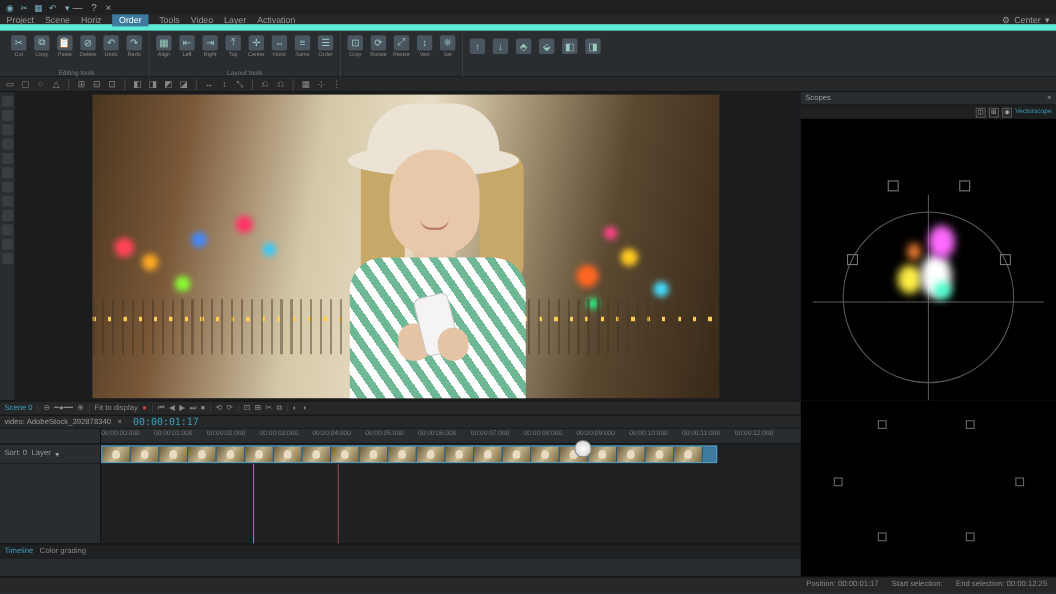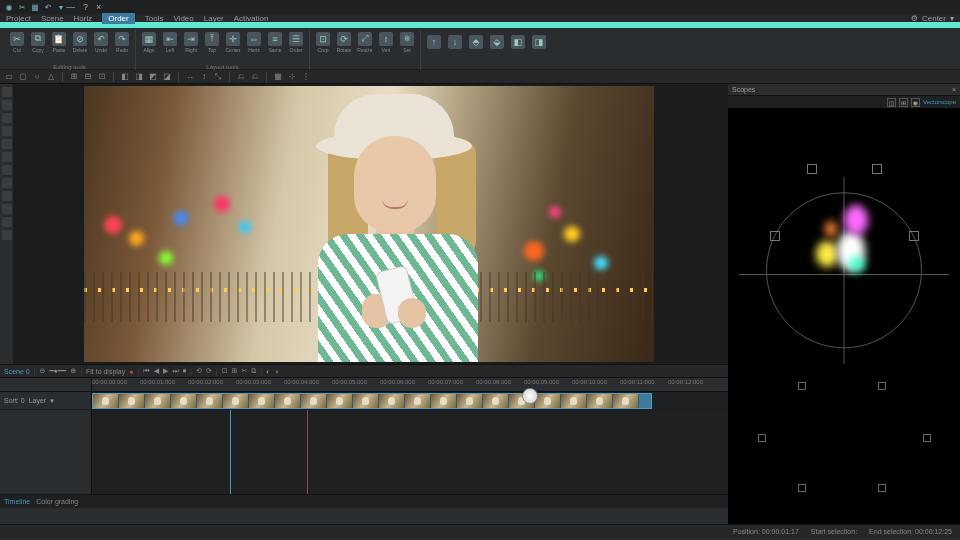--- a/index.html
+++ b/index.html
@@ -378,20 +378,25 @@
   <span>⊡</span>
         <span>⊞</span>
         <span>✂</span>
         <span>⧉</span>
   <span class="sep">|</span>
   <span>◐</span>
         <span>◑</span>
 </div>
 
 <div class="timeline">
+  <div class="tlhdr">
+    <span>video: AdobeStock_392878340</span>
+    <span>×</span>
+    <span class="tc" style="margin-left:4px">00:00:01:17</span>
+  </div>
   <div class="tlruler">
     <div class="lhdr"></div>
     <div class="ticks" id="ticks">
             <div class="tick" style="left: 0px;">00:00:00:000</div>
             <div class="tick" style="left: 48px;">00:00:01:000</div>
             <div class="tick" style="left: 96px;">00:00:02:000</div>
             <div class="tick" style="left: 144px;">00:00:03:000</div>
             <div class="tick" style="left: 192px;">00:00:04:000</div>
             <div class="tick" style="left: 240px;">00:00:05:000</div>
             <div class="tick" style="left: 288px;">00:00:06:000</div>

